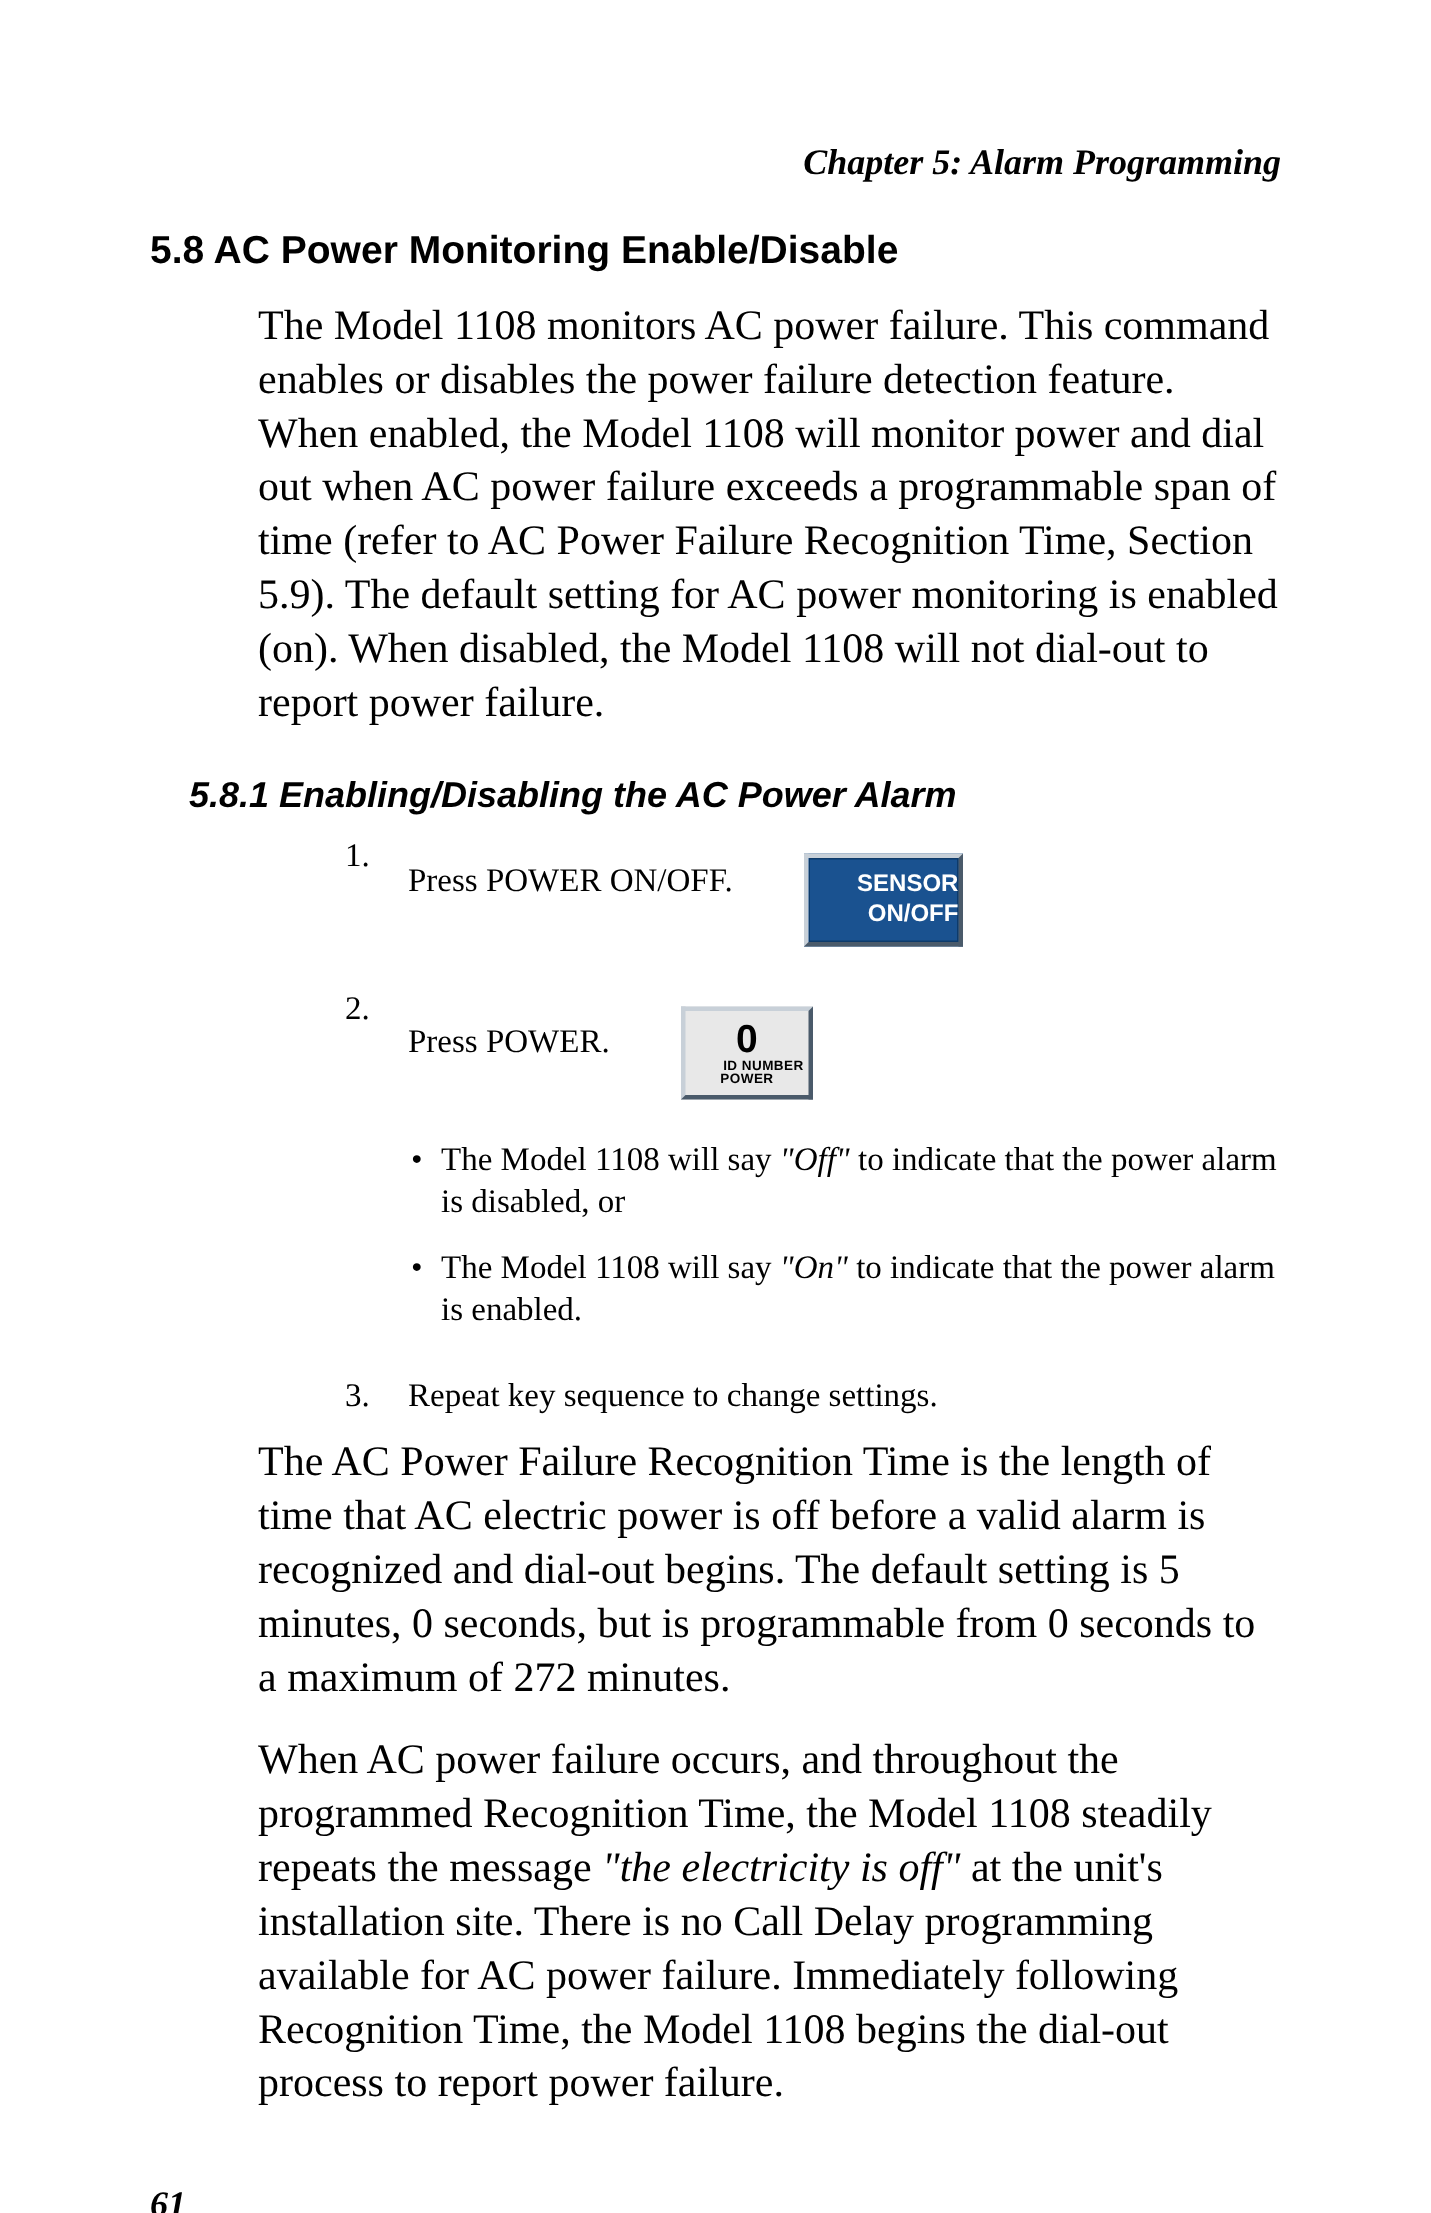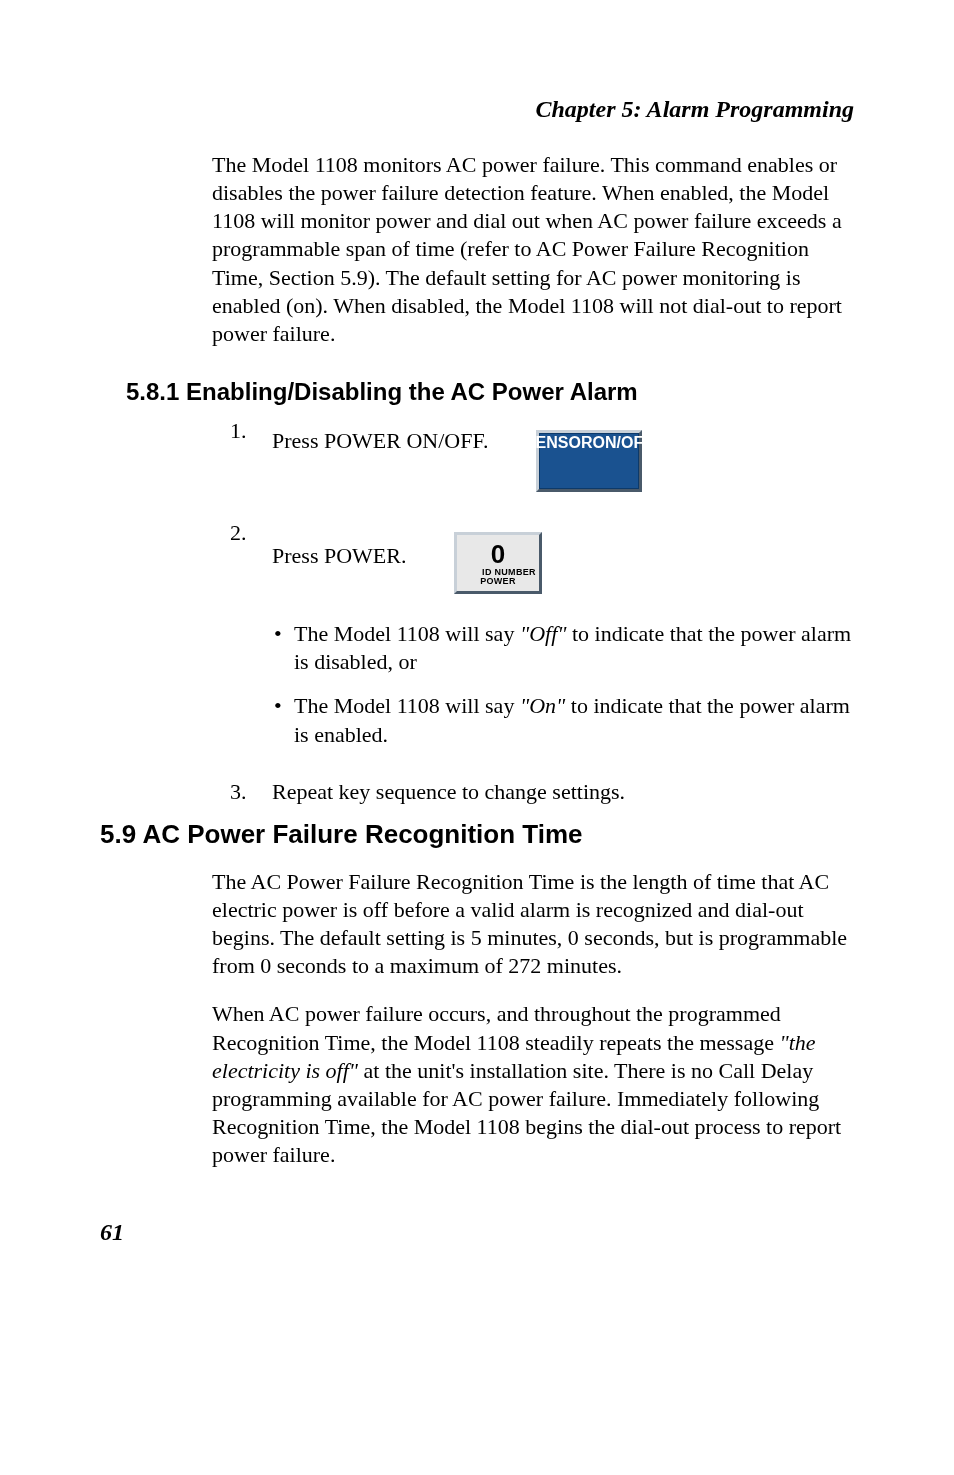--- a/index.html
+++ b/index.html
@@ -26,24 +26,25 @@
     font-family: Helvetica, Arial, sans-serif;
     font-weight: bold;
     font-size: 26px;
     margin: 0 0 18px 0;
   }
   h3.subsection-heading {
     font-family: Helvetica, Arial, sans-serif;
     font-weight: bold;
     font-size: 24px;
     margin: 30px 0 12px 26px;
+    font-style: italic;
   }
   .body-block {
-    margin-left: 112px;
-    font-size: 22px;
+    margin-left: 72px;
+    font-size: 28px;
     line-height: 1.28;
   }
   .body-block p {
     margin: 0 0 20px 0;
   }
   ol.steps {
     margin: 10px 0 0 130px;
     padding-left: 0;
     list-style: none;
     font-size: 22px;
@@ -68,23 +69,23 @@
     width: 100px;
     height: 56px;
     border: 3px solid #4a5a6a;
     border-top-color: #c8d0d8;
     border-left-color: #c8d0d8;
     background: #1a5290;
     color: #fff;
     font-family: Helvetica, Arial, sans-serif;
     font-weight: bold;
     font-size: 16px;
-    text-align: left;
+    text-align: right;
     display: flex;
-    flex-direction: row;
+    flex-direction: column;
     justify-content: center;
     line-height: 1.25;
     box-shadow: inset 0 0 0 1px #0d3a6a;
   }
   .key-power {
     width: 82px;
     height: 56px;
     border: 3px solid #4a5a6a;
     border-top-color: #c8d0d8;
     border-left-color: #c8d0d8;
@@ -140,20 +141,21 @@
   }
   .sec-59 { margin-top: 30px; }
 </style>
 </head>
 <body>
 
 <div class="page">
 
   <div class="chapter-header">Chapter  5:  Alarm Programming</div>
 
+  <h2 class="section-heading">5.8   AC Power Monitoring Enable/Disable</h2>
 
   <div class="body-block">
     <p>The Model 1108 monitors AC power failure. This command enables or disables the power failure detection feature. When enabled, the Model 1108 will monitor power and dial out when AC power failure exceeds a programmable span of  time (refer to AC Power Failure Recognition Time, Section 5.9). The default setting for AC power monitoring is enabled (on). When disabled, the Model 1108 will not dial-out to report power failure.</p>
   </div>
 
   <h3 class="subsection-heading">5.8.1  Enabling/Disabling the AC Power Alarm</h3>
 
   <ol class="steps">
     <li>
       <span class="num">1.</span>
@@ -192,21 +194,20 @@
     </li>
 
     <li>
       <span class="num">3.</span>
       <div class="step-body">
         <span>Repeat key sequence to change settings.</span>
       </div>
     </li>
   </ol>
 
-  <h2 class="section-heading sec-59">5.9   AC Power Failure Recognition Time</h2>
 
   <div class="body-block">
     <p>The AC Power Failure Recognition Time is the length of time that AC electric power is off before a valid alarm is recognized and dial-out begins. The default setting is 5 minutes, 0 seconds, but is programmable from 0 seconds to a maximum of 272 minutes.</p>
     <p>
       <span>When AC power failure occurs, and throughout the programmed Recognition Time, the Model 1108 steadily repeats the message </span><span class="italic-q">"the electricity is off"</span><span> at the unit's installation site. There is no Call Delay programming available for AC power failure. Immediately following Recognition Time, the Model 1108 begins the dial-out process to report power failure.</span>
     </p>
   </div>
 
   <div class="page-num">61</div>
 

